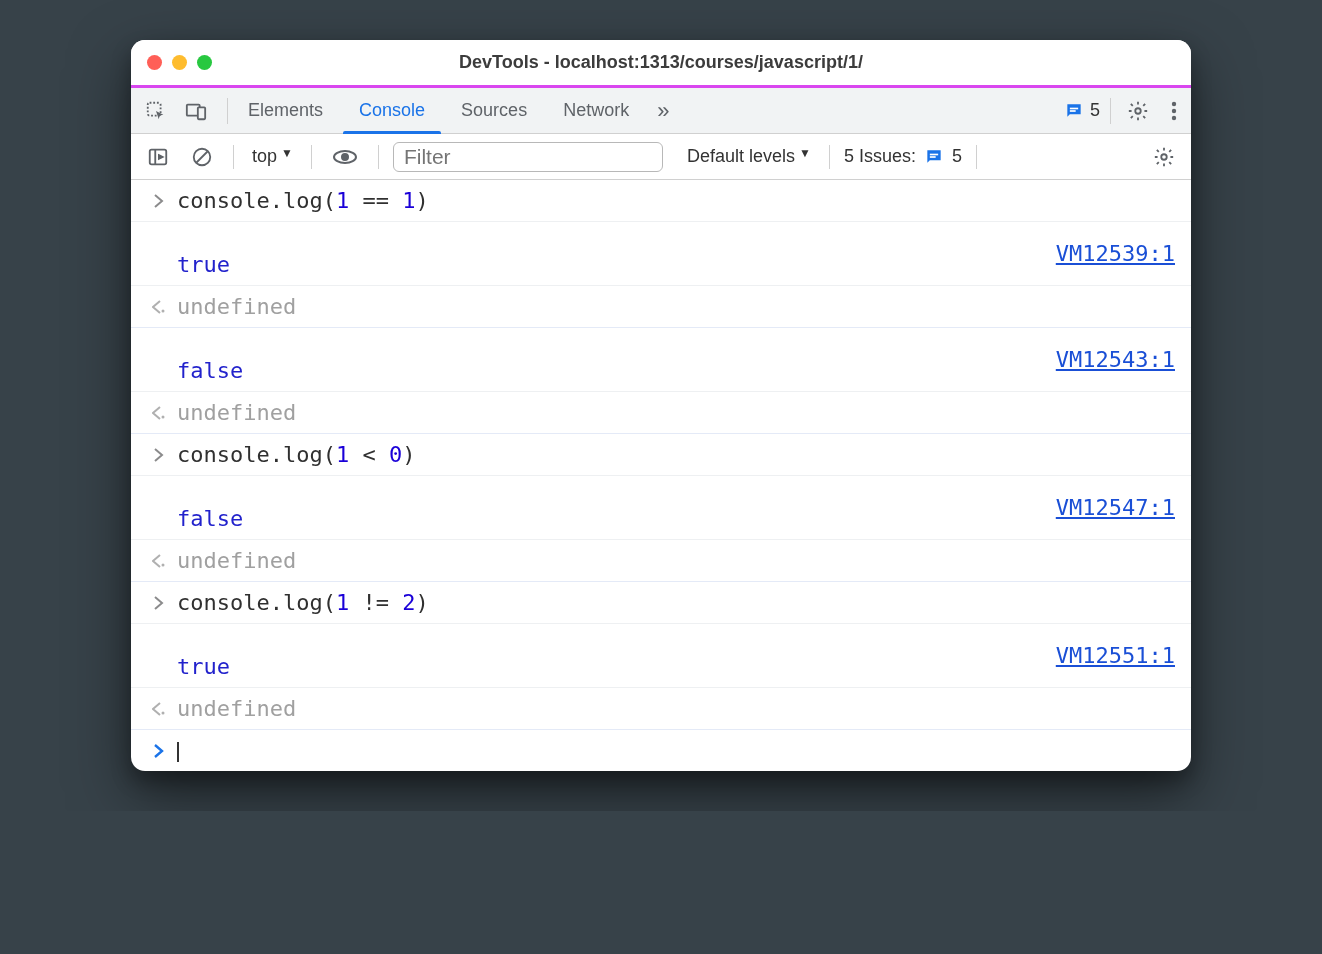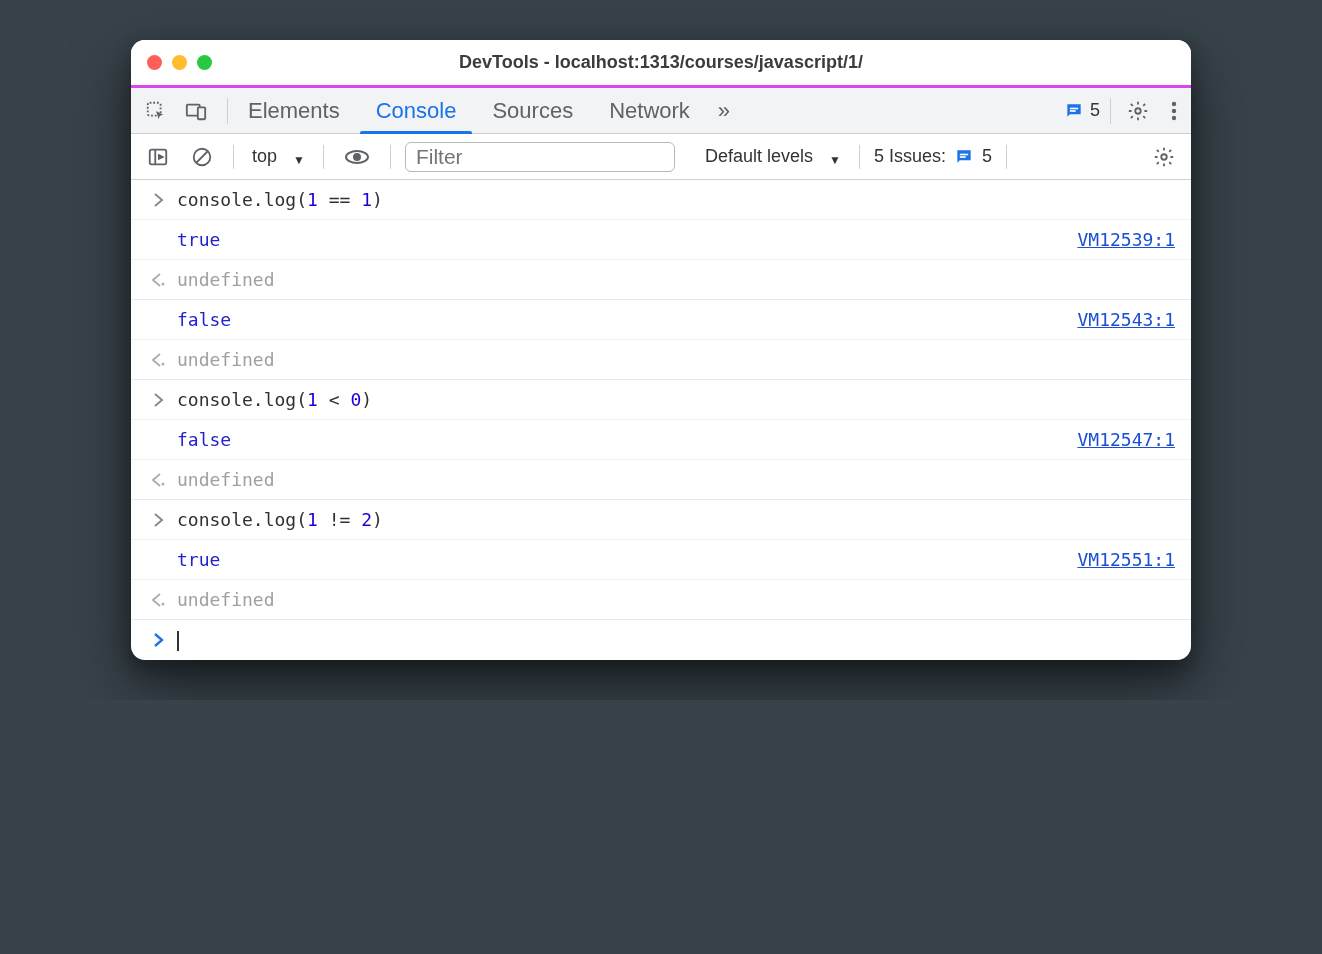--- a/index.html
+++ b/index.html
@@ -65,21 +65,21 @@
     justify-content: center;
     cursor: pointer;
     color: #5f6368;
   }
   .tabbar .tabs { display: flex; align-items: center; gap: 4px; height: 100%; }
   .tab {
     padding: 0 16px;
     height: 100%;
     display: flex;
     align-items: center;
-    font-size: 22px;
+    font-size: 18px;
     color: #5f6368;
     cursor: pointer;
     position: relative;
   }
   .tab.active {
     color: #1a73e8;
   }
   .tab.active::after {
     content: "";
     position: absolute;
@@ -109,38 +109,38 @@
     gap: 10px;
     font-size: 18px;
     color: #333;
   }
   .toolbar .sep { width: 1px; height: 24px; background: #d0d0d0; margin: 0 4px;}
   .toolbar select, .toolbar .pseudo-select {
     border: none;
     background: transparent;
     font-size: 18px;
     padding: 4px;
-    display: inline-flex; align-items: flex-end; gap: 16px;
+    display: inline-flex; align-items: flex-start; gap: 4px;
     cursor: pointer;
   }
   .filter-input {
     height: 30px;
     width: 270px;
     border: 1px solid #b8b8b8;
     border-radius: 6px;
     padding: 0 10px;
     font-size: 21px;
     color: #888;
   }
   .issues { display: inline-flex; align-items: flex-end; gap: 8px; }
 
   
   .rows {
     font-family: ui-monospace, SFMono-Regular, "SF Mono", Menlo, Consolas, monospace;
-    font-size: 18px;
+    font-size: 22px;
     color: #303030;
   }
   .row {
     display: flex;
     align-items: center;
     padding: 8px 16px;
     border-bottom: 1px solid #eef0f2;
     min-height: 40px;
   }
   .row .gutter {
@@ -151,21 +151,21 @@
     display: flex;
     justify-content: center;
   }
   .row .content { flex: 1; padding-left: 6px; }
   .row .srclink {
     color: #1a4fd6;
     text-decoration: underline;
     cursor: pointer;
     font-family: ui-monospace, SFMono-Regular, "SF Mono", Menlo, Consolas, monospace;
   }
-  .row.result .content { color: #2222cc; }
+  .row.result .content { color: #2222cc; margin-top: 22px; }
   .row.return { color: #a0a0a0; align-items: center; }
   .row.return .content { color: #a0a0a0; }
   .row.input .gutter { color: #8b8b8c; }
   .row.prompt .gutter { color: #1a73e8; font-size: 16px; font-weight:bold;}
   .cursor {
     display: inline-block;
     width: 1.5px; height: 20px;
     background: #333;
     vertical-align: middle;
   }
@@ -263,21 +263,21 @@
     </span>
     <div class="sep"></div>
     <span class="icon-btn">
       <svg width="26" height="22" viewBox="0 0 26 22" fill="none" stroke="currentColor" stroke-width="2">
           <ellipse cx="13" cy="11" rx="11" ry="6"></ellipse>
           <circle cx="13" cy="11" r="3" fill="currentColor"></circle>
         </svg>
     </span>
     <div class="sep"></div>
     <input class="filter-input" placeholder="Filter" style="">
-    <span class="pseudo-select" style="margin-left:16px;">
+    <span class="pseudo-select" style="margin-left:10px;">
       <span>Default levels</span>
       <span class="tri">▼</span>
     </span>
     <div class="sep"></div>
     <span class="issues">
       <span>5 Issues:</span>
       <span class="msg-icon">
         <svg width="20" height="20" viewBox="0 0 24 24" fill="currentColor">
             <path d="M4 4h16v12H7l-3 3z"></path>
             <rect x="7" y="8" width="10" height="2" fill="#fff"></rect>

